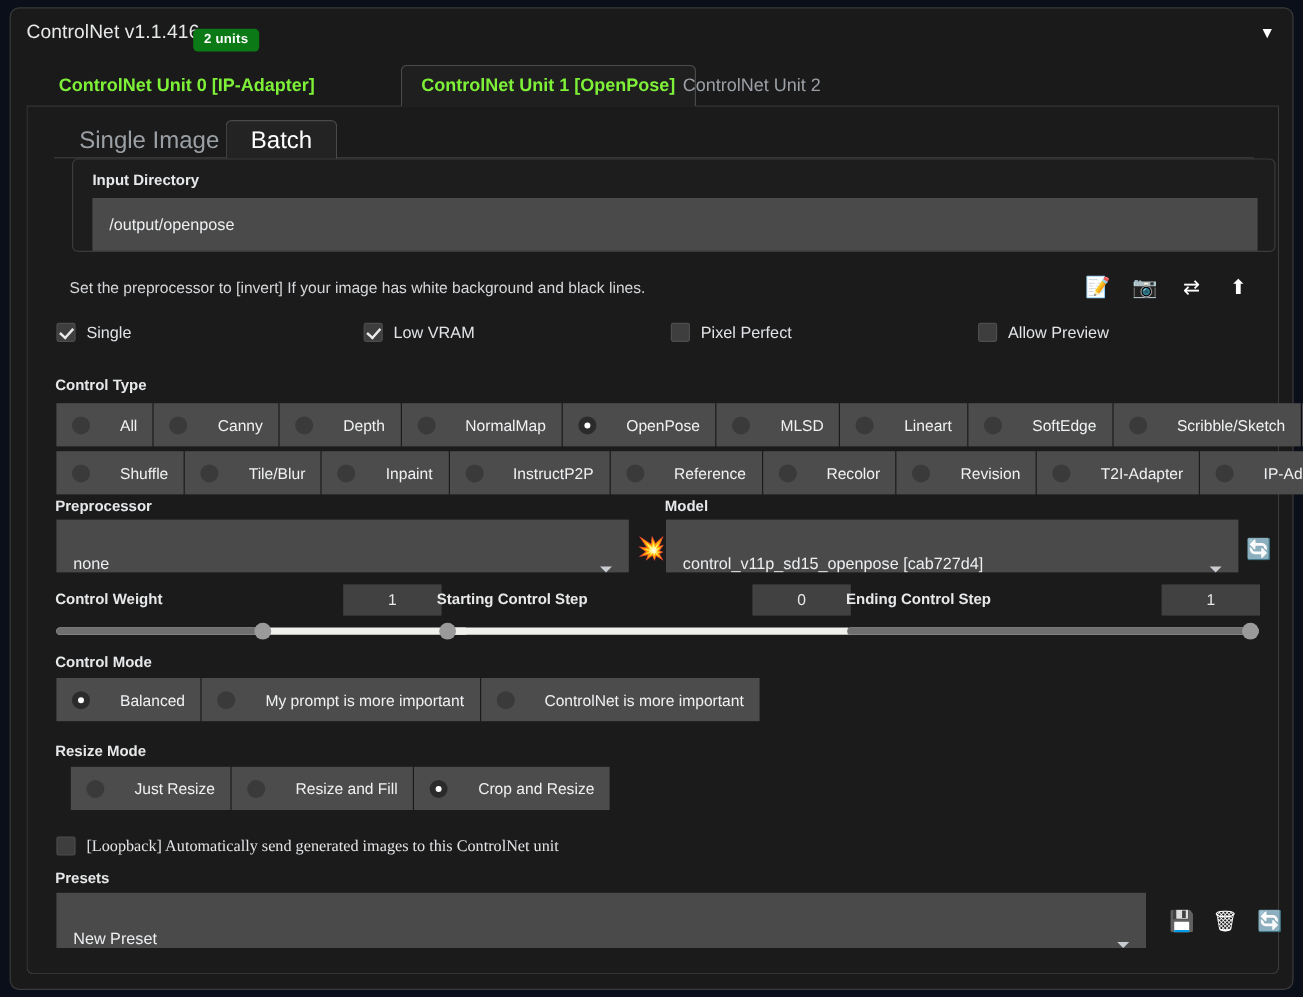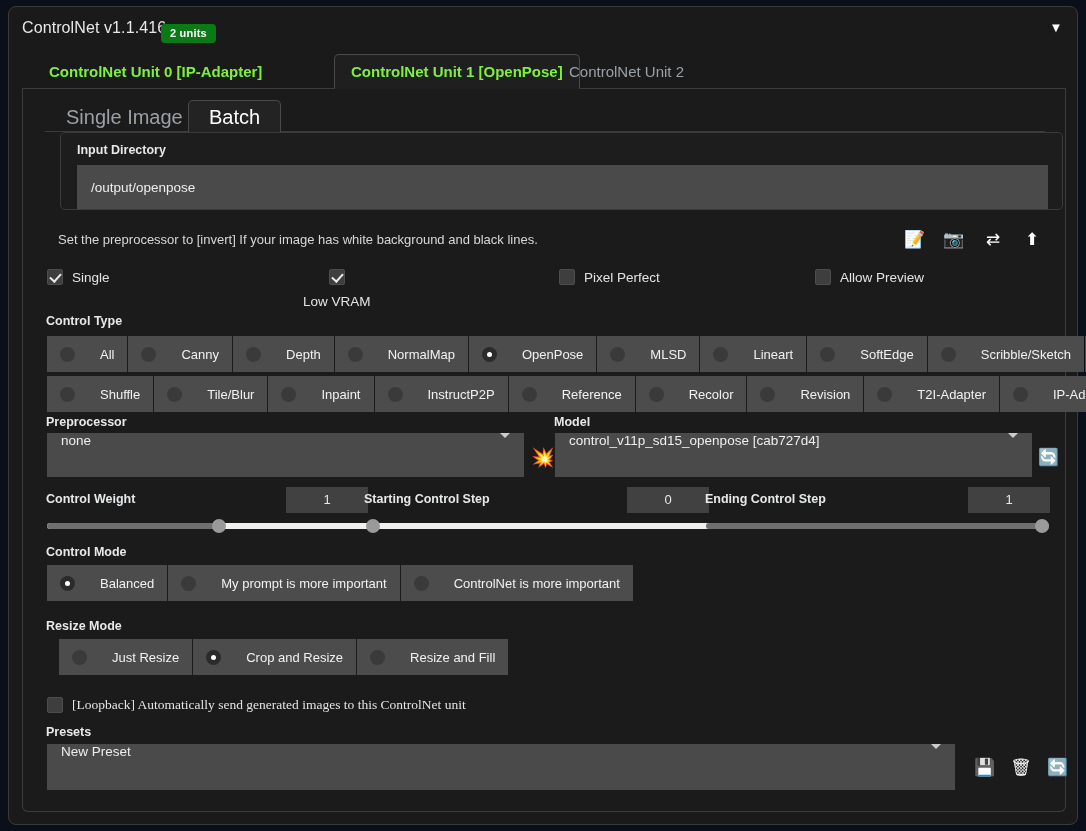--- a/index.html
+++ b/index.html
@@ -221,21 +221,21 @@
     border-radius: 50%;
     background: #ffffff;
   }
   .radio-btn .t { font-size: 13px; color: #f0f1f3; }
 
   
   .dd {
     position: absolute;
     background: #4a4a4a;
     height: 44px;
-    display: flex; align-items: flex-start;
+    display: flex; align-items: flex-end;
     padding: 0 14px;
     cursor: pointer;
   }
   .dd .val { font-size: 13.5px; color: #eceef0; flex: 1; overflow: hidden; white-space: nowrap; }
   .dd .caret {
     width: 0; height: 0;
     border-left: 5px solid transparent;
     border-right: 5px solid transparent;
     border-top: 5px solid #c9ccd0;
     flex: none;
@@ -310,21 +310,21 @@
       <div class="icon-btn">📷</div>
       <div class="icon-btn">⇄</div>
       <div class="icon-btn">⬆</div>
     </div>
 
     <div class="checkrow">
       <div class="chk on" style="left:24px;">
         <span class="box"></span>
         <span class="lbl">Single</span>
       </div>
-      <div class="chk on" style="left:280px;flex-direction:column;">
+      <div class="chk on" style="left:280px;">
         <span class="box"></span>
         <span class="lbl">Low VRAM</span>
       </div>
       <div class="chk" style="left:536px;">
         <span class="box"></span>
         <span class="lbl">Pixel Perfect</span>
       </div>
       <div class="chk" style="left:792px;">
         <span class="box"></span>
         <span class="lbl">Allow Preview</span>
@@ -466,27 +466,27 @@
           <span class="t">ControlNet is more important</span>
         </div>
       </div>
 
     <div class="sec-label" style="left:23px; top:530px;">Resize Mode</div>
     <div class="radio-row" id="rm-row" style="left:36px; top:550px;">
         <div class="radio-btn">
           <span class="dot"></span>
           <span class="t">Just Resize</span>
         </div>
+        <div class="radio-btn">
+          <span class="dot"></span>
+          <span class="t">Resize and Fill</span>
+        </div>
         <div class="radio-btn sel">
           <span class="dot"></span>
           <span class="t">Crop and Resize</span>
-        </div>
-        <div class="radio-btn">
-          <span class="dot"></span>
-          <span class="t">Resize and Fill</span>
         </div>
       </div>
 
     <div class="chk" style="position:absolute; left:24px; top:608px;font-family:Liberation Serif, serif;">
       <span class="box"></span>
       <span class="lbl">[Loopback] Automatically send generated images to this ControlNet unit</span>
     </div>
 
     <div class="sec-label" style="left:23px; top:636px;">Presets</div>
     <div class="dd" style="left:24px; top:655px; width:908px; height:46px;">

